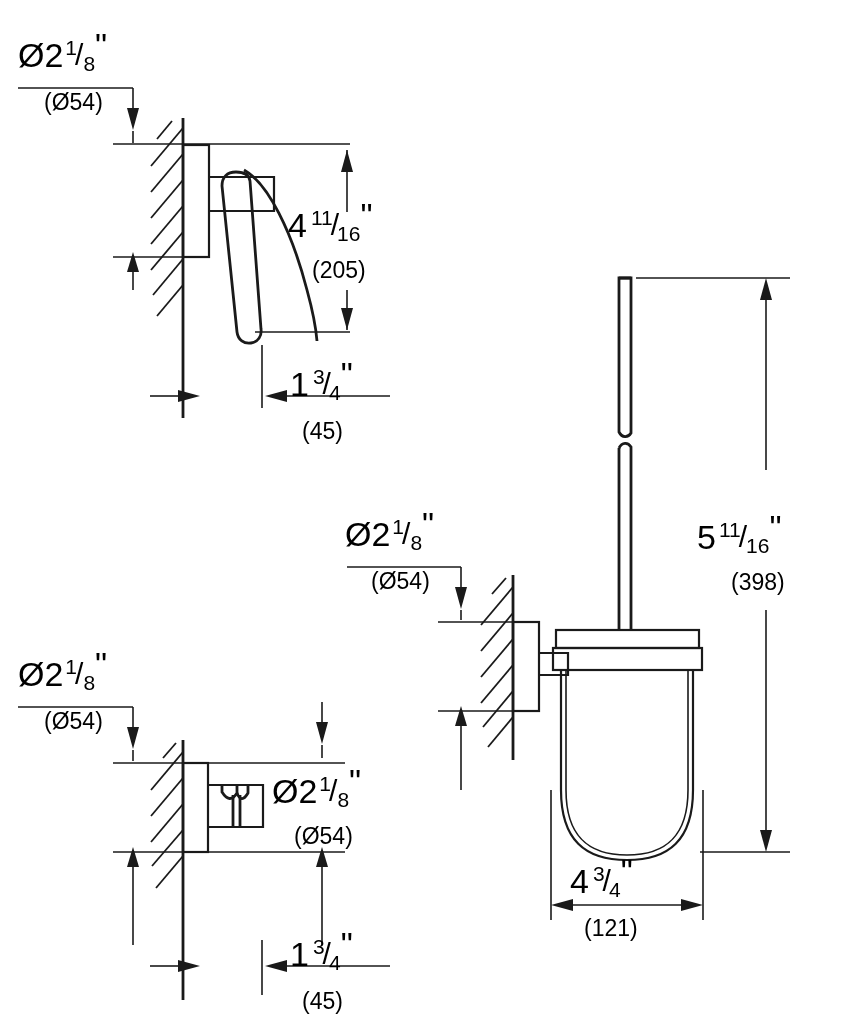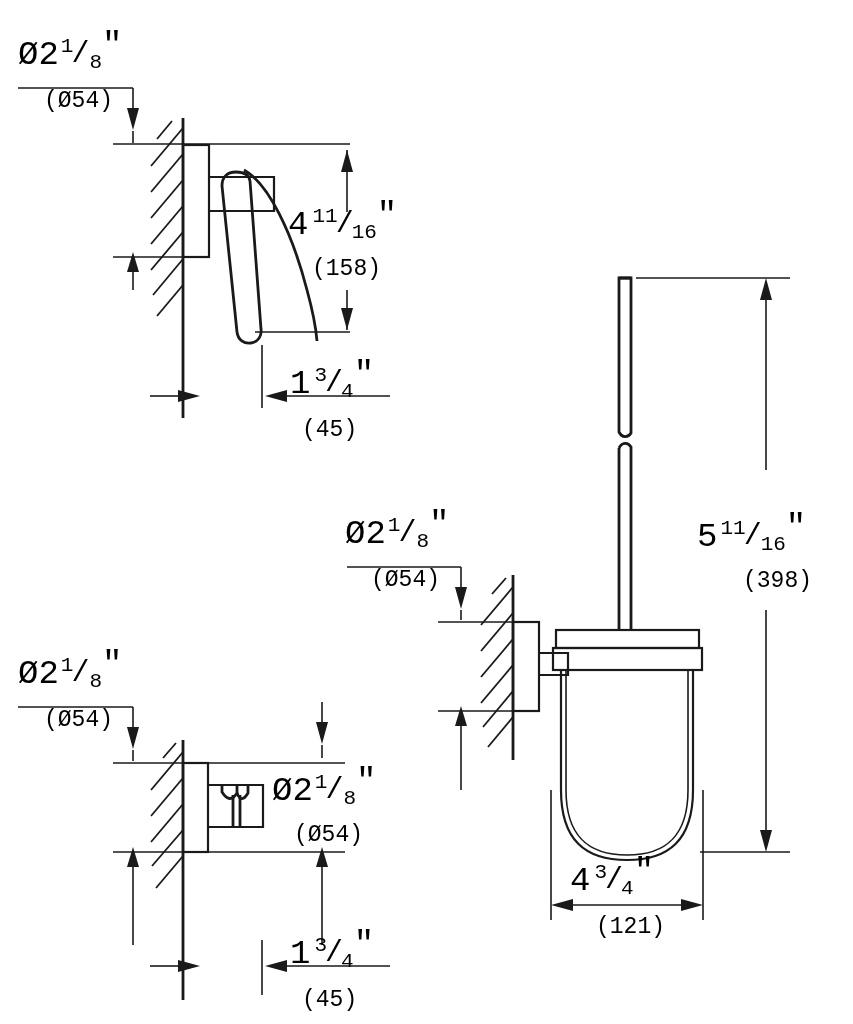--- a/index.html
+++ b/index.html
@@ -23,21 +23,21 @@
     left: 0;
     display: block;
   }
   .ln { stroke: #1a1a1a; fill: none; }
   .thin { stroke-width: 1.6; }
   .med  { stroke-width: 2.2; }
   .thick{ stroke-width: 2.8; }
   .hatch{ stroke-width: 1.8; }
   .arrow{ fill: #1a1a1a; stroke: none; }
   .dimtxt {
-    font-family: Liberation Mono, monospace;
+    font-family: Liberation Sans, sans-serif;
     fill: #1a1a1a;
   }
   .big   { font-size: 34px; }
   .sup   { font-size: 21px; }
   .sub   { font-size: 21px; }
   .paren { font-size: 23px; }
   .slash { font-size: 30px; }
 </style>
 </head>
 <body>
@@ -241,21 +241,21 @@
     <div style="margin-top:14px;margin-left:26px;">
       <span class="dimtxt paren">(Ø54)</span>
     </div>
   </div>
 
   <div style="position:absolute;left:288px;top:206px;">
     <div style="white-space:nowrap;">
       <span class="dimtxt big">4</span><span class="dimtxt sup" style="position:relative;top:-12px;left:4px;">11</span><span class="dimtxt slash" style="position:relative;top:-2px;left:2px;">/</span><span class="dimtxt sub" style="position:relative;top:4px;">16</span><span class="dimtxt big" style="position:relative;top:-10px;">"</span>
     </div>
     <div style="margin-top:12px;margin-left:24px;">
-      <span class="dimtxt paren">(158)</span>
+      <span class="dimtxt paren">(205)</span>
     </div>
   </div>
 
   <div style="position:absolute;left:290px;top:365px;">
     <div style="white-space:nowrap;">
       <span class="dimtxt big">1</span><span class="dimtxt sup" style="position:relative;top:-12px;left:4px;">3</span><span class="dimtxt slash" style="position:relative;top:-2px;left:2px;">/</span><span class="dimtxt sub" style="position:relative;top:4px;">4</span><span class="dimtxt big" style="position:relative;top:-10px;">"</span>
     </div>
     <div style="margin-top:14px;margin-left:12px;">
       <span class="dimtxt paren">(45)</span>
     </div>
@@ -294,27 +294,27 @@
     </div>
     <div style="margin-top:14px;margin-left:26px;">
       <span class="dimtxt paren">(Ø54)</span>
     </div>
   </div>
 
   <div style="position:absolute;left:697px;top:518px;">
     <div style="white-space:nowrap;">
       <span class="dimtxt big">5</span><span class="dimtxt sup" style="position:relative;top:-12px;left:3px;">11</span><span class="dimtxt slash" style="position:relative;top:-2px;left:1px;">/</span><span class="dimtxt sub" style="position:relative;top:4px;">16</span><span class="dimtxt big" style="position:relative;top:-10px;">"</span>
     </div>
-    <div style="margin-top:12px;margin-left:46px;">
+    <div style="margin-top:12px;margin-left:34px;">
       <span class="dimtxt paren">(398)</span>
     </div>
   </div>
 
   <div style="position:absolute;left:570px;top:862px;">
     <div style="white-space:nowrap;">
       <span class="dimtxt big">4</span><span class="dimtxt sup" style="position:relative;top:-12px;left:4px;">3</span><span class="dimtxt slash" style="position:relative;top:-2px;left:2px;">/</span><span class="dimtxt sub" style="position:relative;top:4px;">4</span><span class="dimtxt big" style="position:relative;top:-10px;">"</span>
     </div>
-    <div style="margin-top:14px;margin-left:26px;">
+    <div style="margin-top:14px;margin-left:14px;">
       <span class="dimtxt paren">(121)</span>
     </div>
   </div>
 
 </div>
 
 </body></html>

